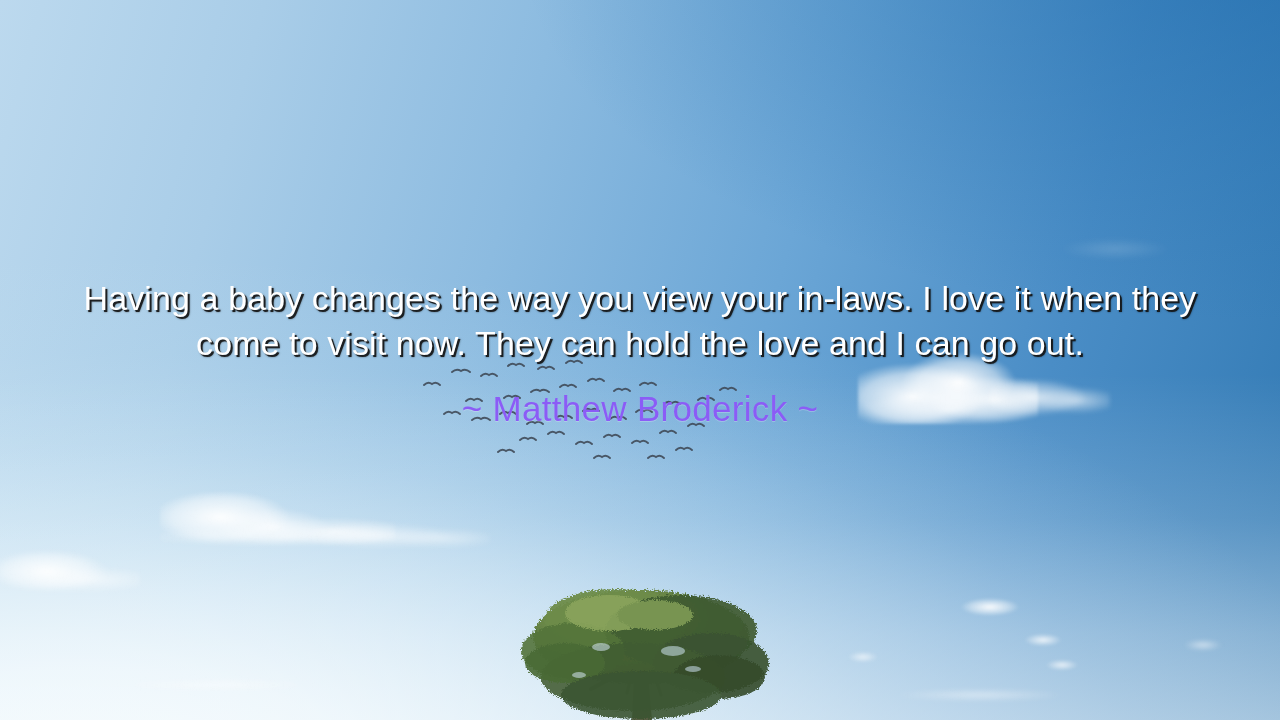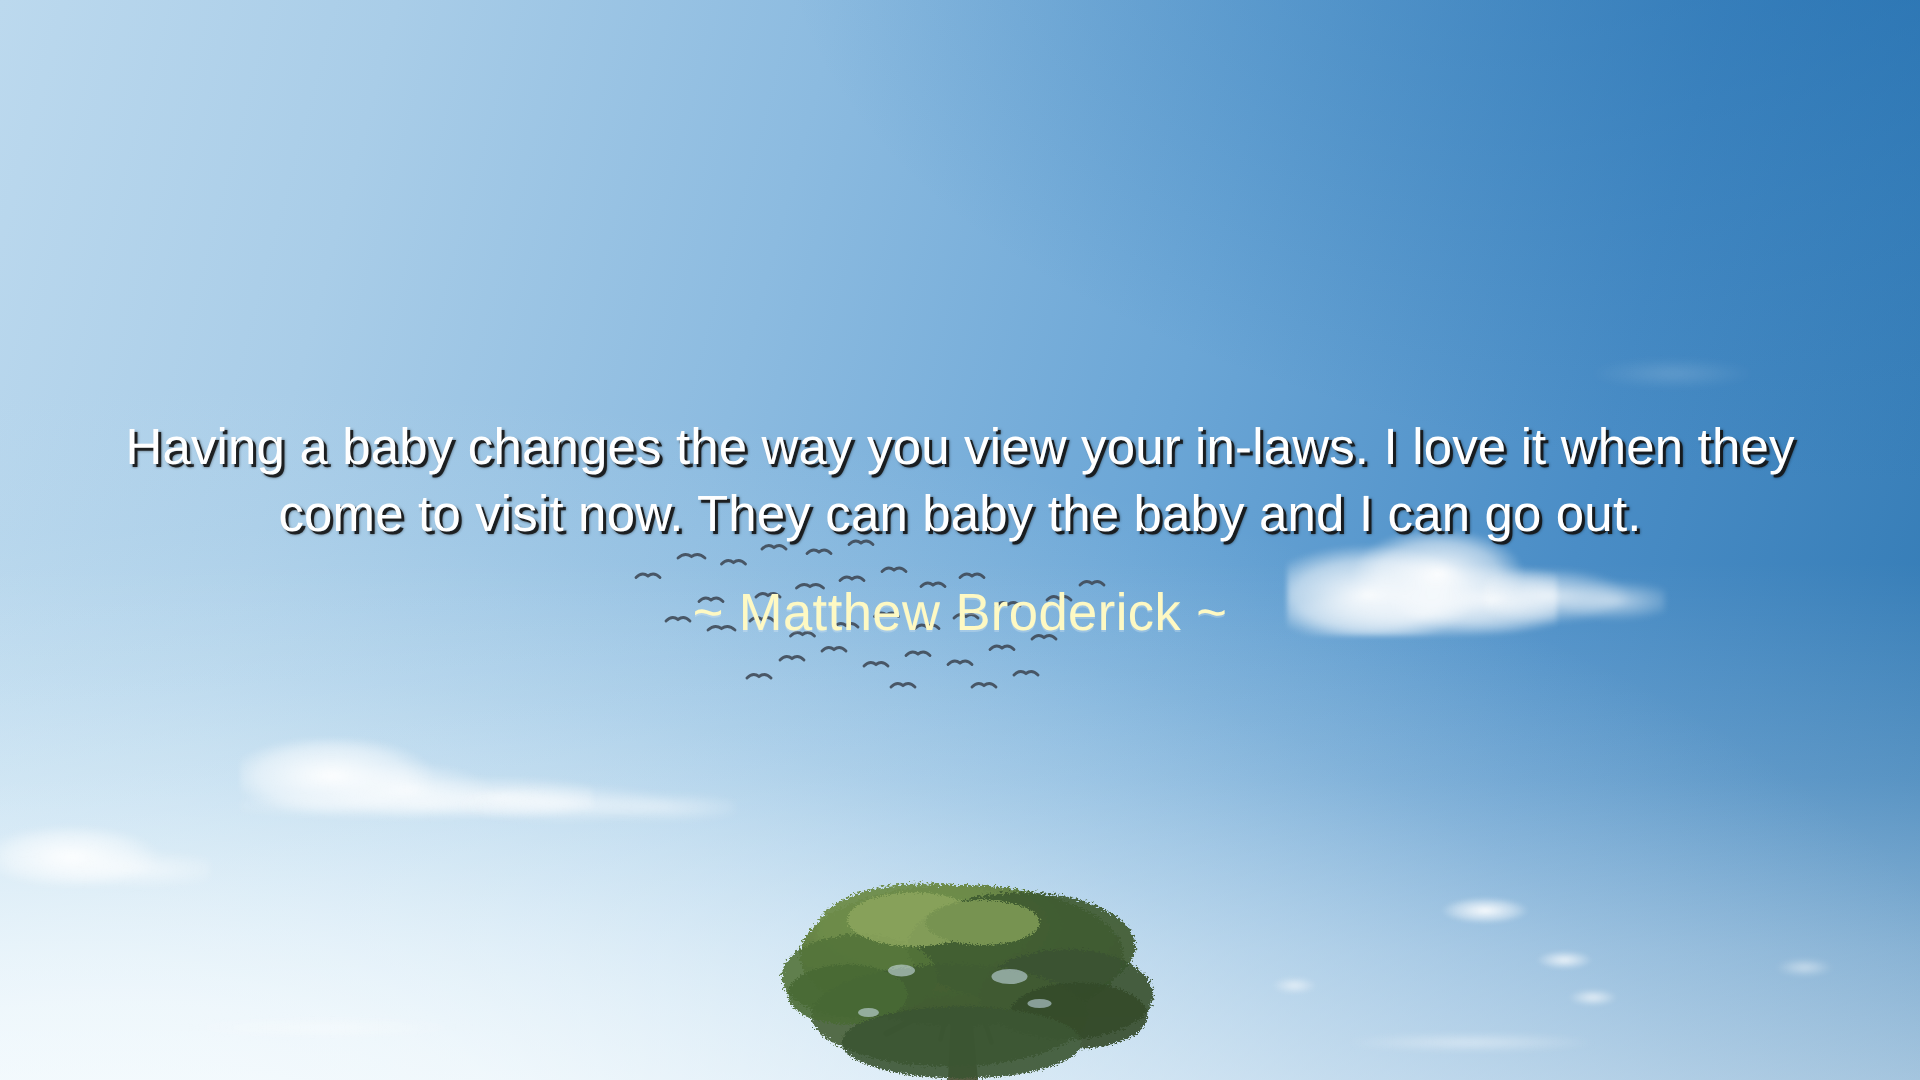--- a/index.html
+++ b/index.html
@@ -172,21 +172,21 @@
        2px 2px 0 rgba(20,20,20,0.88),
        2px 2px 2px rgba(0,0,0,0.55);
     white-space:pre-wrap;
   }
   .quote-author {
     margin-top:22px;
     font-family:"Liberation Sans", sans-serif;
     font-size:35px;
     line-height:42px;
     font-weight:400;
-    color:#fef9c3;
+    color:#8b5cf6;
     letter-spacing:0.3px;
     text-shadow:0 1px 0 rgba(255,255,255,0.22);
   }
 </style>
 </head>
 <body>
 
 <div id="stage">
 
   <div class="sky-base"></div>
@@ -290,17 +290,17 @@
 
     <g opacity="0.55">
       <ellipse cx="168" cy="66" rx="12" ry="5" fill="#cfe4f2"></ellipse>
       <ellipse cx="96" cy="62" rx="9" ry="4" fill="#d6e8f4"></ellipse>
       <ellipse cx="188" cy="84" rx="8" ry="3" fill="#cde2f1"></ellipse>
       <ellipse cx="74" cy="90" rx="7" ry="3" fill="#d4e6f3"></ellipse>
     </g>
   </svg>
 
   <div class="text-block">
-    <div class="quote-text">Having a baby changes the way you view your in-laws. I love it when they come to visit now. They can baby the baby and I can go out.</div>
+    <div class="quote-text">Having a baby changes the way you view your in-laws. I love it when they come to visit now. They can hold the love and I can go out.</div>
     <div class="quote-author">~ Matthew Broderick ~</div>
   </div>
 
 </div>
 
 </body></html>

